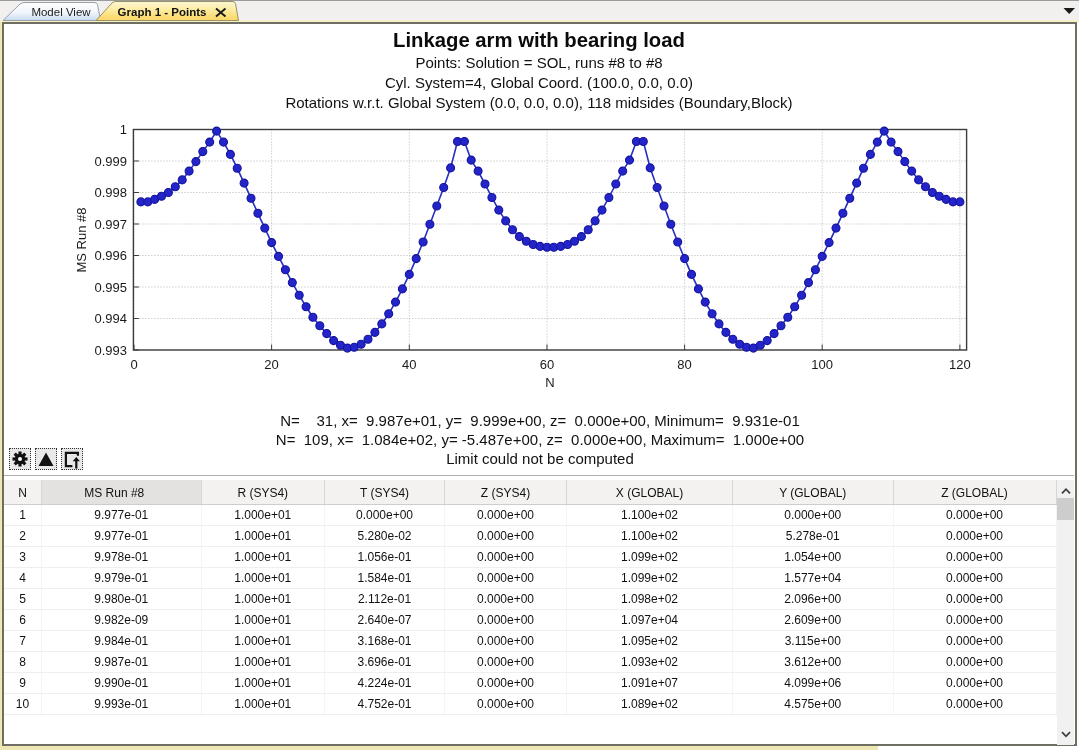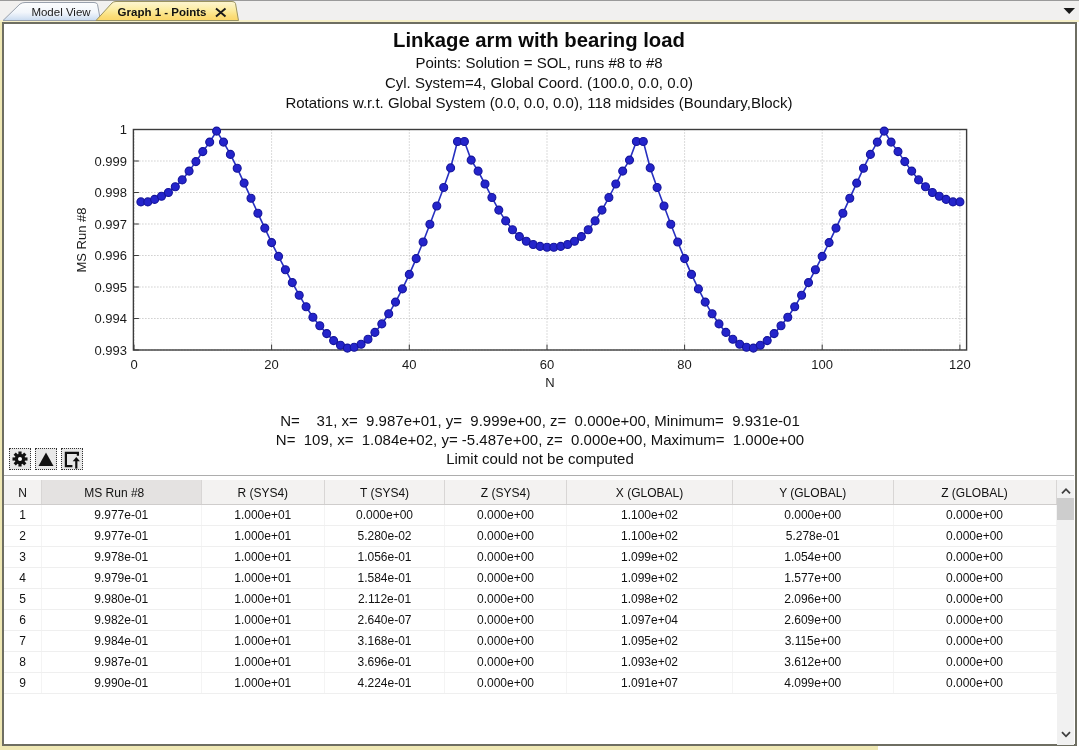--- a/index.html
+++ b/index.html
@@ -313,36 +313,36 @@
           <td>1.054e+00</td>
           <td>0.000e+00</td>
         </tr>
 <tr>
           <td>4</td>
           <td>9.979e-01</td>
           <td>1.000e+01</td>
           <td>1.584e-01</td>
           <td>0.000e+00</td>
           <td>1.099e+02</td>
-          <td>1.577e+00</td>
+          <td>1.577e+04</td>
           <td>0.000e+00</td>
         </tr>
 <tr>
           <td>5</td>
           <td>9.980e-01</td>
           <td>1.000e+01</td>
           <td>2.112e-01</td>
           <td>0.000e+00</td>
           <td>1.098e+02</td>
           <td>2.096e+00</td>
           <td>0.000e+00</td>
         </tr>
 <tr>
           <td>6</td>
-          <td>9.982e-01</td>
+          <td>9.982e-09</td>
           <td>1.000e+01</td>
           <td>2.640e-07</td>
           <td>0.000e+00</td>
           <td>1.097e+04</td>
           <td>2.609e+00</td>
           <td>0.000e+00</td>
         </tr>
 <tr>
           <td>7</td>
           <td>9.984e-01</td>
@@ -363,21 +363,31 @@
           <td>3.612e+00</td>
           <td>0.000e+00</td>
         </tr>
 <tr>
           <td>9</td>
           <td>9.990e-01</td>
           <td>1.000e+01</td>
           <td>4.224e-01</td>
           <td>0.000e+00</td>
           <td>1.091e+07</td>
-          <td>4.099e+00</td>
+          <td>4.099e+06</td>
+          <td>0.000e+00</td>
+        </tr>
+<tr>
+          <td>10</td>
+          <td>9.993e-01</td>
+          <td>1.000e+01</td>
+          <td>4.752e-01</td>
+          <td>0.000e+00</td>
+          <td>1.089e+02</td>
+          <td>4.575e+00</td>
           <td>0.000e+00</td>
         </tr>
   </tbody>
     </table>
   <div id="vscroll">
     <svg width="18" height="265">
       <path d="M 5 13.3 L 9 9.2 L 13 13.3" fill="none" stroke="#3f3f3f" stroke-width="1.8"></path>
       <path d="M 5 252.2 L 9 256.3 L 13 252.2" fill="none" stroke="#3f3f3f" stroke-width="1.8"></path>
     </svg>
     <div id="thumb"></div>

